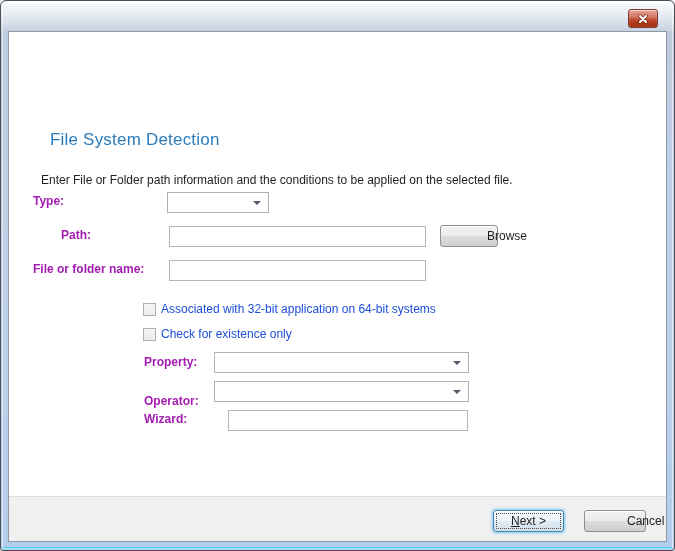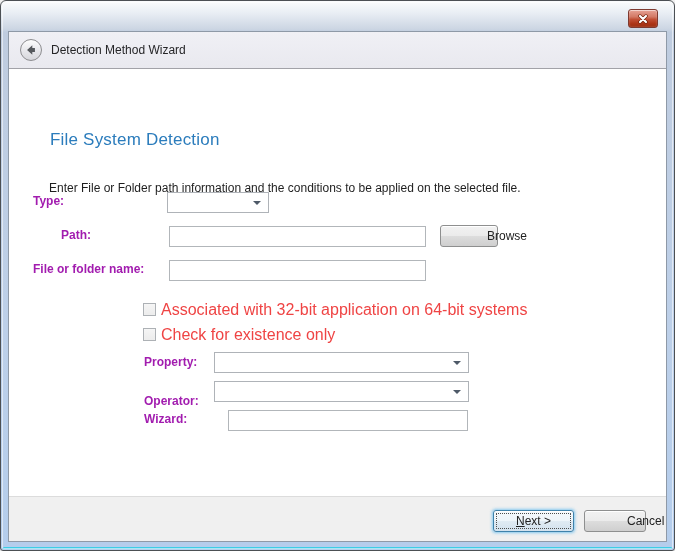--- a/index.html
+++ b/index.html
@@ -42,21 +42,21 @@
   }
   .header-title{
     position:absolute;left:42px;top:0;height:37px;line-height:37px;
     font-size:12px;color:#252527;
   }
 
   .content{position:absolute;left:0;right:0;top:38px;bottom:45px;background:#fff;}
 
   .page-title{position:absolute;left:41px;top:60px;font-size:17px;font-weight:400;
     color:#2b7cbc;margin:0;letter-spacing:.2px;text-align:right;}
-  .page-desc{position:absolute;left:24px;top:95px;font-size:12px;color:#1e1e1e;margin:16px;}
+  .page-desc{position:absolute;left:24px;top:95px;font-size:12px;color:#1e1e1e;margin:8px;}
 
   .flabel{position:absolute;font-size:12px;font-weight:bold;color:#a21caf;line-height:15px;white-space:nowrap;}
 
   .textbox{
     position:absolute;height:21px;border:1px solid #b2b6ba;background:#fff;
     font-size:12px;padding:0 4px;color:#1e1e1e;outline:none;
   }
   .combo{
     position:absolute;height:21px;border:1px solid #afb3b8;background:#fff;cursor:default;
   }
@@ -66,61 +66,53 @@
     position:absolute;right:7px;top:8px;width:0;height:0;
     border-left:4px solid transparent;border-right:4px solid transparent;
     border-top:4px solid #4e5a68;
   }
 
   .checkbox{
     position:absolute;width:13px;height:13px;border:1px solid #adb1b5;
     background:linear-gradient(180deg,#f5f5f5 0%,#ececec 100%);
     box-shadow:inset 0 0 1px #fff;cursor:default;
   }
-  .cb-label{position:absolute;font-size:16px;color:#ef4444;line-height:15px;white-space:nowrap;}
+  .cb-label{position:absolute;font-size:12px;color:#1d4ed8;line-height:15px;white-space:nowrap;}
 
   .footer{
     position:absolute;left:0;right:0;bottom:0;height:45px;
     background:#f0f0f0;border-top:1px solid #dcdcdc;
   }
   .btn{
     position:absolute;top:13px;height:22px;border:1px solid #8e8f8f;border-radius:3px;
     background:linear-gradient(180deg,#f2f2f2 0%,#ebebeb 49%,#dddddd 50%,#cfcfcf 100%);
     font-size:12px;color:#222;text-align:center;line-height:20px;cursor:pointer;padding:0;
     box-shadow:inset 0 1px 0 #fff;
   }
-  .btn-next{left:484px;width:81px;border-color:#3f82ab;
+  .btn-next{left:484px;width:71px;border-color:#3f82ab;
     box-shadow:0 0 3px 1px rgba(96,186,238,.75), inset 0 1px 0 #fff;
     background:linear-gradient(180deg,#f4f9fc 0%,#eef5fa 49%,#e0ebf3 50%,#d3e2ee 100%);}
   .btn-next::after{content:"";position:absolute;inset:2px;border:1px dotted #4e4e4e;border-radius:1px;pointer-events:none;}
   .btn-cancel{left:575px;width:62px;padding-left:42px;}
   .u{text-decoration:underline;}
 </style>
 </head>
 <body>
 
 <div class="window">
 
   <div class="close-btn">
     <svg width="12" height="10" viewBox="0 0 12 10">
       <path d="M3 2 L9 8 M9 2 L3 8" stroke="#6e1f0a" stroke-width="3.4" stroke-linecap="round" fill="none"></path>
       <path d="M3 2 L9 8 M9 2 L3 8" stroke="#ffffff" stroke-width="2.2" stroke-linecap="round" fill="none"></path>
     </svg>
   </div>
 
   <div class="client">
 
-    <div class="header">
-      <div class="back-btn">
-        <svg width="14" height="14" viewBox="0 0 16 16">
-          <path d="M3.5 8 L9.5 2.6 L9.5 5.7 L12.5 5.7 L12.5 10.3 L9.5 10.3 L9.5 13.4 Z" fill="#55585c"></path>
-        </svg>
-      </div>
-      <span class="header-title">Detection Method Wizard</span>
-    </div>
 
     <div class="content">
 
       <h1 class="page-title">File System Detection</h1>
       <p class="page-desc">Enter File or Folder path information and the conditions to be applied on the selected file.</p>
 
       <span class="flabel" style="left:24px;top:124px;">Type:</span>
       <div class="combo" style="left:158px;top:122px;width:102px;">
         <span class="combo-value"></span>
         <span class="combo-arrow"></span>

